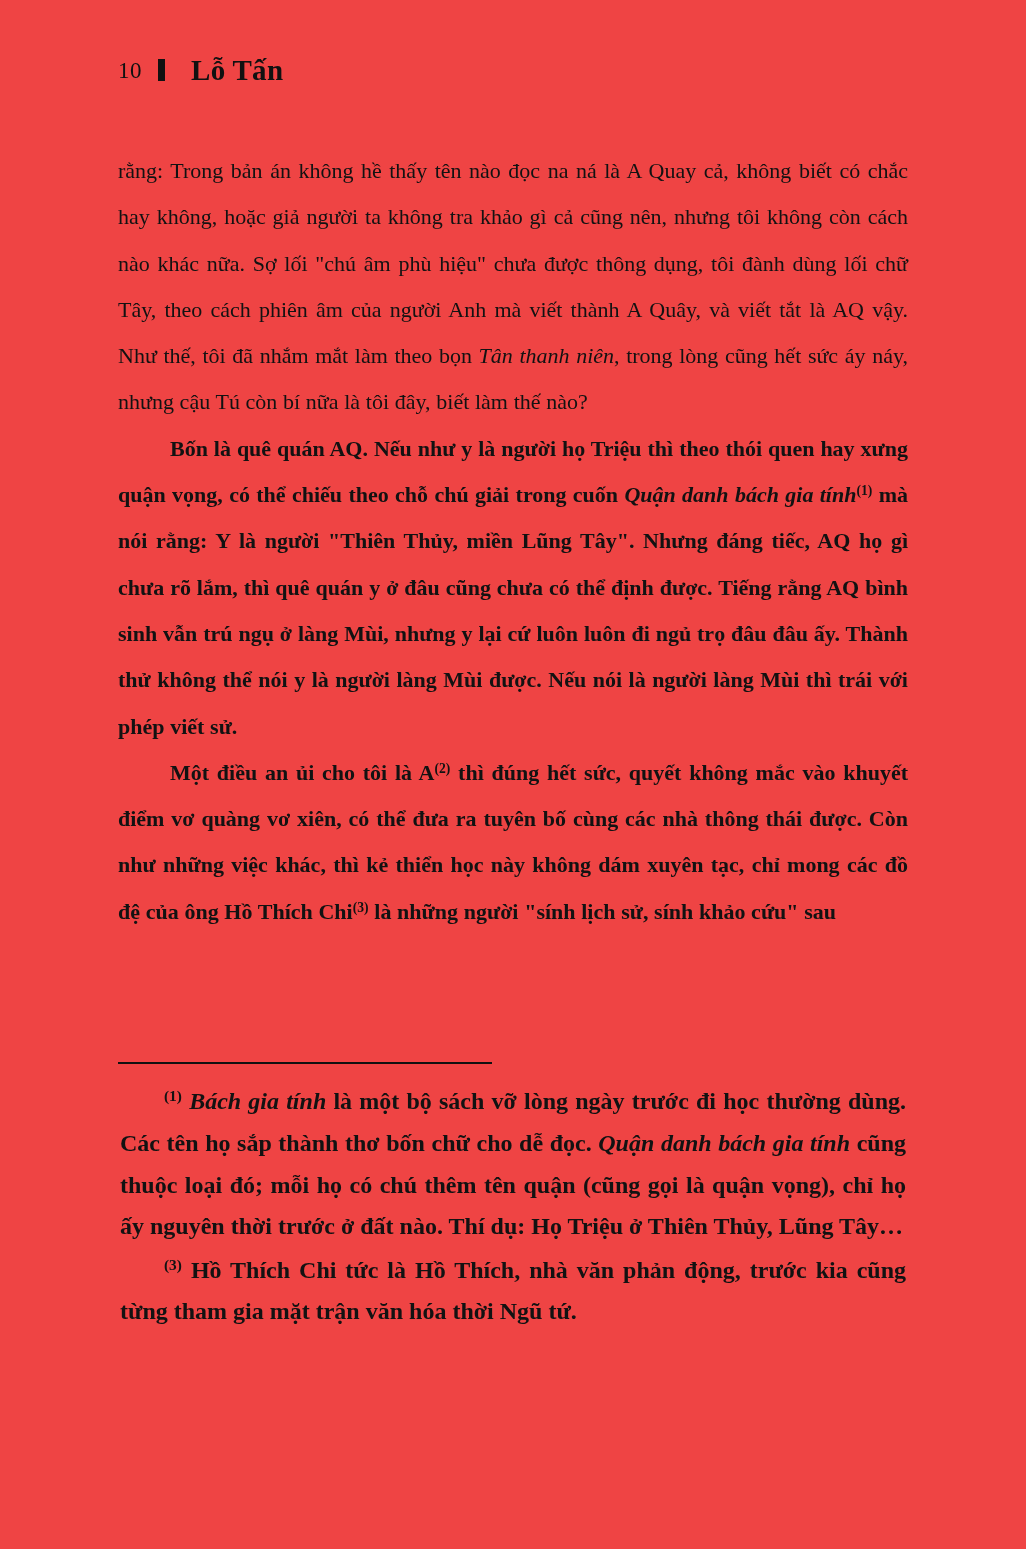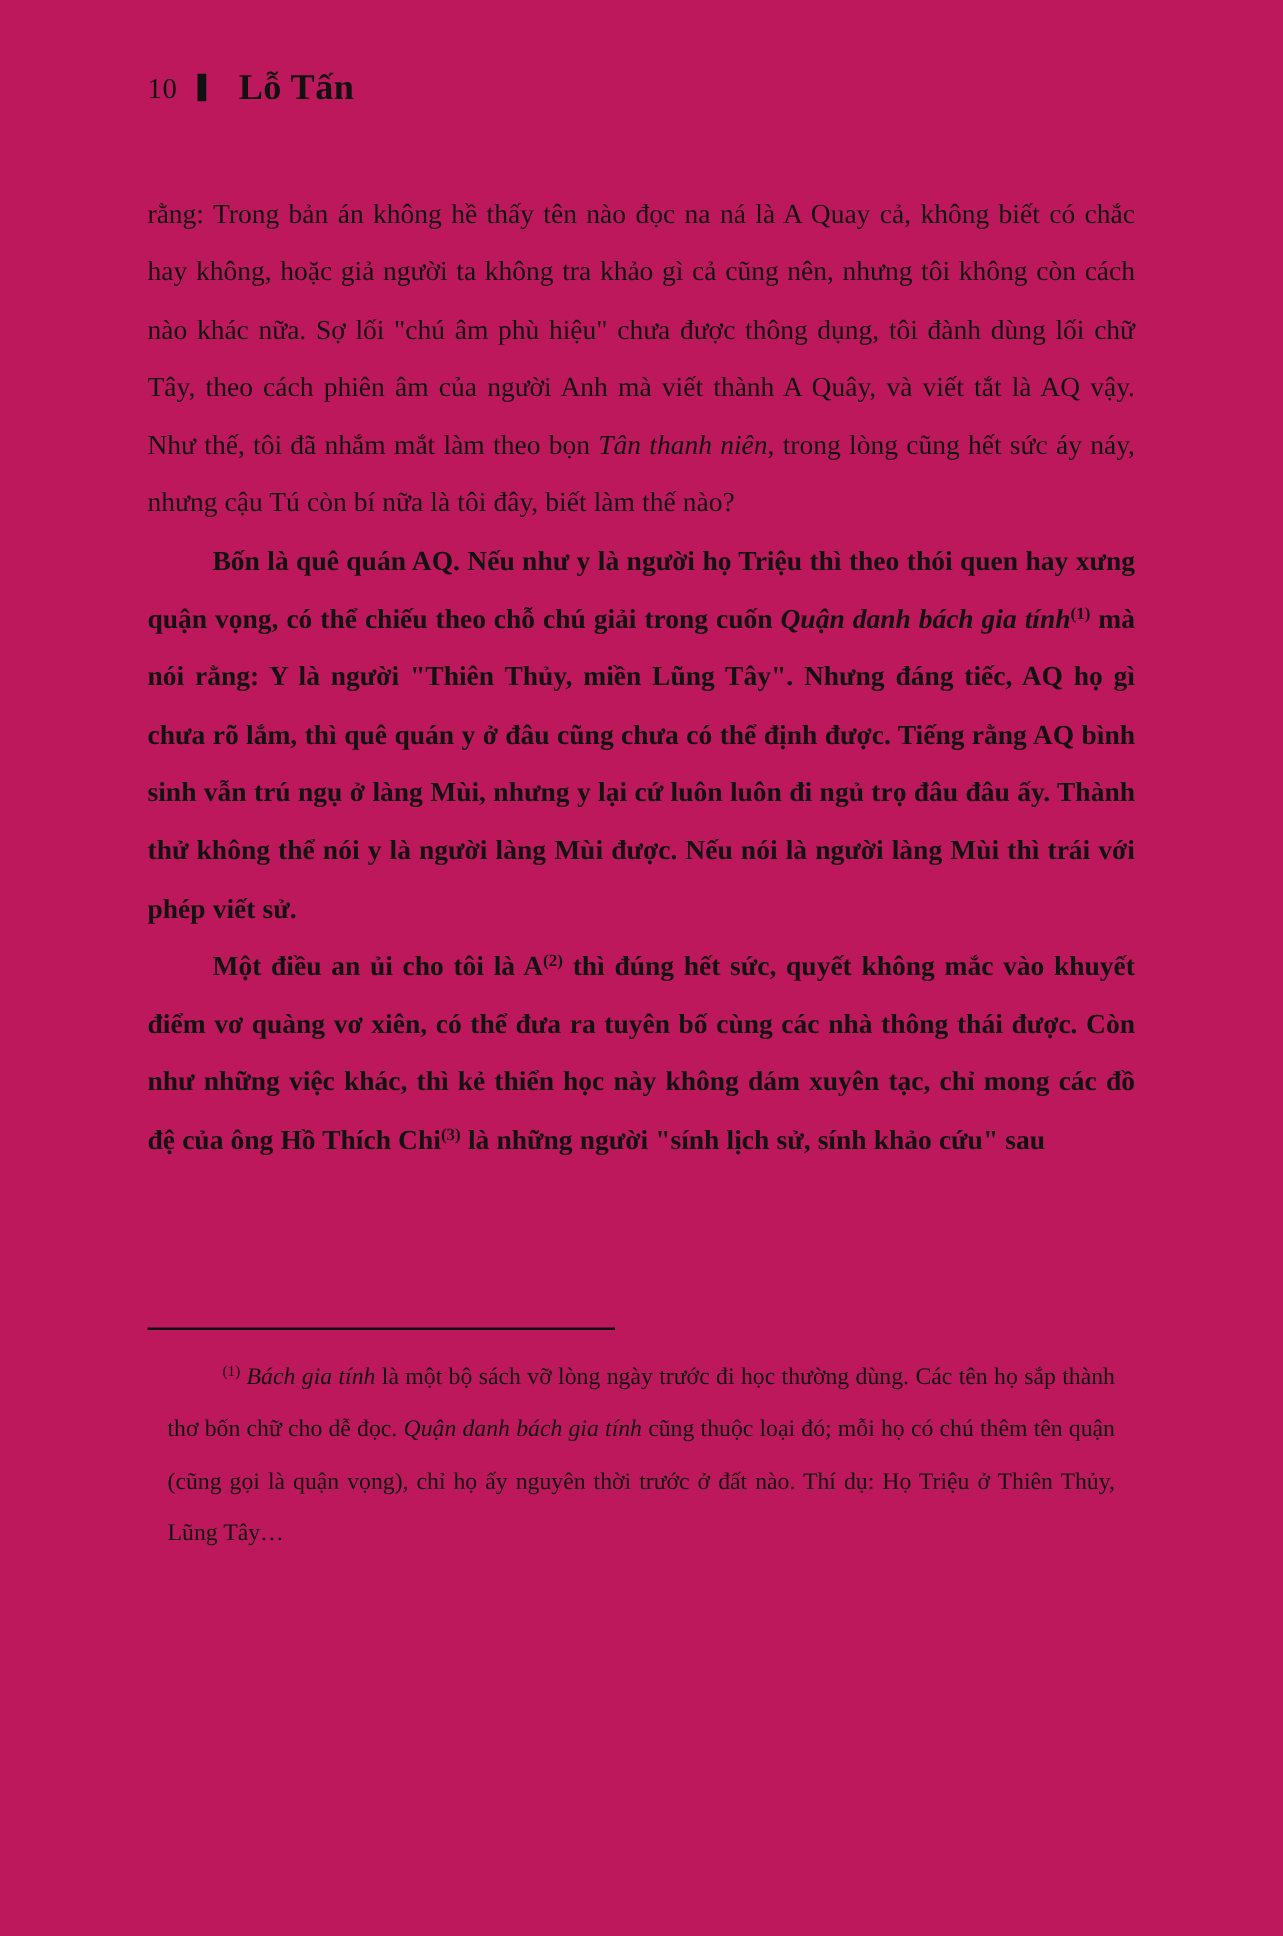--- a/index.html
+++ b/index.html
@@ -8,21 +8,21 @@
     background: #ffffff;
   }
   body {
     font-family: "Liberation Serif", "DejaVu Serif", serif;
     color: #121212;
   }
   .page {
     position: relative;
     width: 1026px;
     height: 1549px;
-    background: #be185d;
+    background: #ef4444;
     overflow: hidden;
     box-sizing: border-box;
   }
 
   
   .running-head {
     position: absolute;
     left: 118px;
     top: 52px;
     display: flex;
@@ -90,28 +90,29 @@
     top: 1062px;
     width: 790px;
   }
   .fn-rule {
     width: 374px;
     height: 2.4px;
     background: #111;
     margin: 0 0 17px 0;
   }
   p.fn-par {
-    margin: 16px;
-    font-size: 19px;
+    margin: 2px;
+    font-size: 24px;
     line-height: 41.6px;
     text-align: justify;
     text-justify: inter-word;
     text-indent: 44px;
     -webkit-hyphens: none;
     hyphens: none;
+    font-weight: bold;
   }
   p.fn-par sup.note {
     font-size: 0.64em;
     vertical-align: 0.5em;
     line-height: 0;
   }
 </style>
 </head>
 <body>
 
@@ -126,16 +127,17 @@
   <div class="textblock" id="body-host">
       <p class="body-par"><span>rằng: Trong bản án không hề thấy tên nào đọc na ná là A Quay cả, không biết có chắc hay không, hoặc giả người ta không tra khảo gì cả cũng nên, nhưng tôi không còn cách nào khác nữa. Sợ lối "chú âm phù hiệu" chưa được thông dụng, tôi đành dùng lối chữ Tây, theo cách phiên âm của người Anh mà viết thành A Quây, và viết tắt là AQ vậy. Như thế, tôi đã nhắm mắt làm theo bọn </span><span class="it">Tân thanh niên</span><span>, trong lòng cũng hết sức áy náy, nhưng cậu Tú còn bí nữa là tôi đây, biết làm thế nào?</span></p>
       <p class="body-par indent"><span>Bốn là quê quán AQ. Nếu như y là người họ Triệu thì theo thói quen hay xưng quận vọng, có thể chiếu theo chỗ chú giải trong cuốn </span><span class="it">Quận danh bách gia tính</span><sup class="note">(1)</sup><span> mà nói rằng: Y là người "Thiên Thủy, miền Lũng Tây". Nhưng đáng tiếc, AQ họ gì chưa rõ lắm, thì quê quán y ở đâu cũng chưa có thể định được. Tiếng rằng AQ bình sinh vẫn trú ngụ ở làng Mùi, nhưng y lại cứ luôn luôn đi ngủ trọ đâu đâu ấy. Thành thử không thể nói y là người làng Mùi được. Nếu nói là người làng Mùi thì trái với phép viết sử.</span></p>
       <p class="body-par indent"><span>Một điều an ủi cho tôi là A</span><sup class="note">(2)</sup><span> thì đúng hết sức, quyết không mắc vào khuyết điểm vơ quàng vơ xiên, có thể đưa ra tuyên bố cùng các nhà thông thái được. Còn như những việc khác, thì kẻ thiển học này không dám xuyên tạc, chỉ mong các đồ đệ của ông Hồ Thích Chi</span><sup class="note">(3)</sup><span> là những người "sính lịch sử, sính khảo cứu" sau</span></p>
     </div>
 
   <div class="footnotes">
     <div class="fn-rule"></div>
     <div id="footnote-host">
         <p class="fn-par"><sup class="note">(1)</sup><span> </span><span class="it">Bách gia tính</span><span> là một bộ sách vỡ lòng ngày trước đi học thường dùng. Các tên họ sắp thành thơ bốn chữ cho dễ đọc. </span><span class="it">Quận danh bách gia tính</span><span> cũng thuộc loại đó; mỗi họ có chú thêm tên quận (cũng gọi là quận vọng), chỉ họ ấy nguyên thời trước ở đất nào. Thí dụ: Họ Triệu ở Thiên Thủy, Lũng Tây…</span></p>
+        <p class="fn-par"><sup class="note">(3)</sup><span> </span><span>Hồ Thích Chi tức là Hồ Thích, nhà văn phản động, trước kia cũng từng tham gia mặt trận văn hóa thời Ngũ tứ.</span></p>
       </div>
   </div>
 
 </div>
 
 </body></html>

